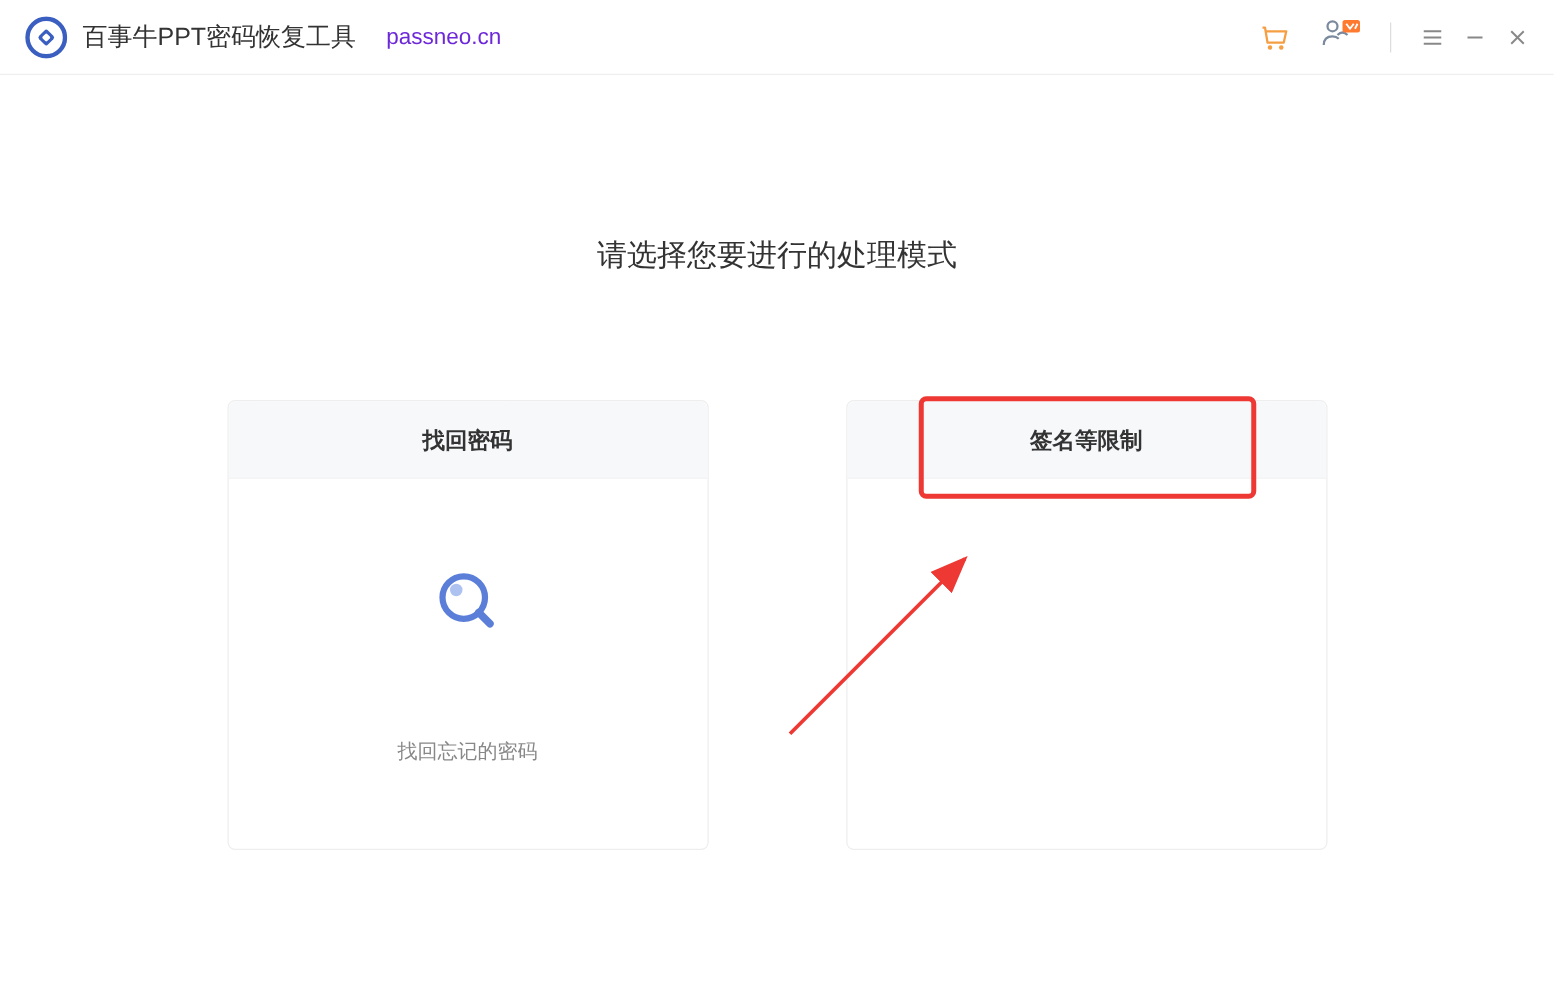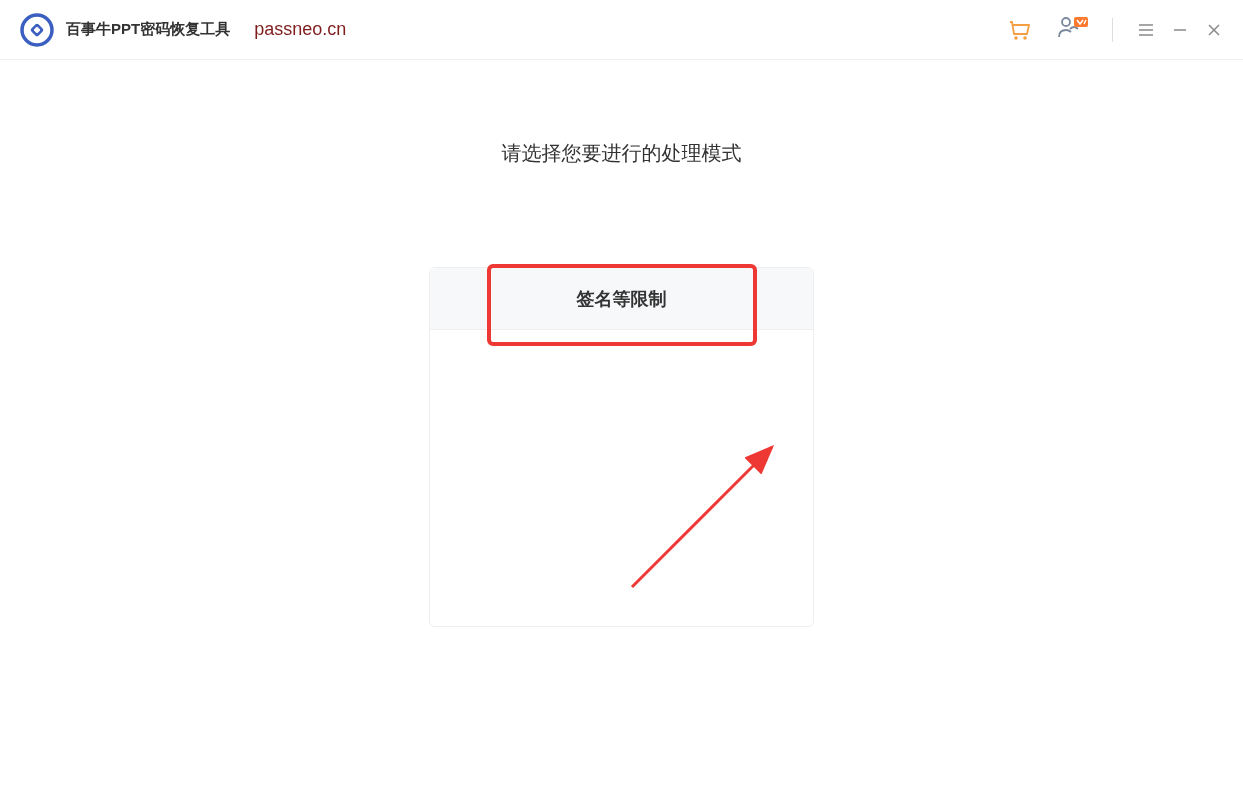--- a/index.html
+++ b/index.html
@@ -29,27 +29,27 @@
       gap: 12px;
     }
     .logo {
       width: 34px;
       height: 34px;
       display: flex;
       align-items: center;
       justify-content: center;
     }
     .app-title {
-      font-size: 15px;
+      font-size: 20px;
       color: #333333;
-      font-weight: 700;
+      font-weight: 400;
     }
     .app-domain {
       font-size: 18px;
-      color: #7f1d1d;
+      color: #6d28d9;
       margin-left: 12px;
     }
     .titlebar-right {
       display: flex;
       align-items: center;
       gap: 24px;
     }
     .cart-icon, .user-icon, .menu-icon, .minimize-icon, .close-icon {
       cursor: pointer;
       display: flex;
@@ -61,24 +61,25 @@
       height: 24px;
       background: #dddddd;
     }
     .main-content {
       padding-top: 80px;
       display: flex;
       flex-direction: column;
       align-items: center;
     }
     .mode-title {
-      font-size: 20px;
+      font-size: 24px;
       color: #333333;
       font-weight: 400;
       margin-bottom: 100px;
+      margin-top: 48px;
     }
     .cards-container {
       display: flex;
       gap: 110px;
     }
     .mode-card {
       width: 385px;
       height: 360px;
       background: #ffffff;
       border: 1px solid #eeeeee;
@@ -199,20 +200,35 @@
         </svg>
       </div>
     </div>
   </div>
 </div>
 
 <div class="main-content">
   <div class="mode-title">请选择您要进行的处理模式</div>
   <div class="cards-container">
 
+    <div class="mode-card">
+      <div class="card-header">
+        <span class="card-title">找回密码</span>
+      </div>
+      <div class="card-body">
+        <div class="card-icon">
+          <svg width="56" height="56" viewBox="0 0 56 56">
+            <circle cx="25" cy="25" r="17" fill="none" stroke="#5b7fd9" stroke-width="5"></circle>
+            <circle cx="19" cy="19" r="5" fill="#aec2f2"></circle>
+            <line x1="37" y1="37" x2="46" y2="46" stroke="#5b7fd9" stroke-width="6" stroke-linecap="round"></line>
+          </svg>
+        </div>
+        <div class="card-description">找回忘记的密码</div>
+      </div>
+    </div>
 
     <div class="mode-card">
       <div class="highlight-box"></div>
       <div class="card-header">
         <span class="card-title">签名等限制</span>
       </div>
     </div>
 
   </div>
 </div>

